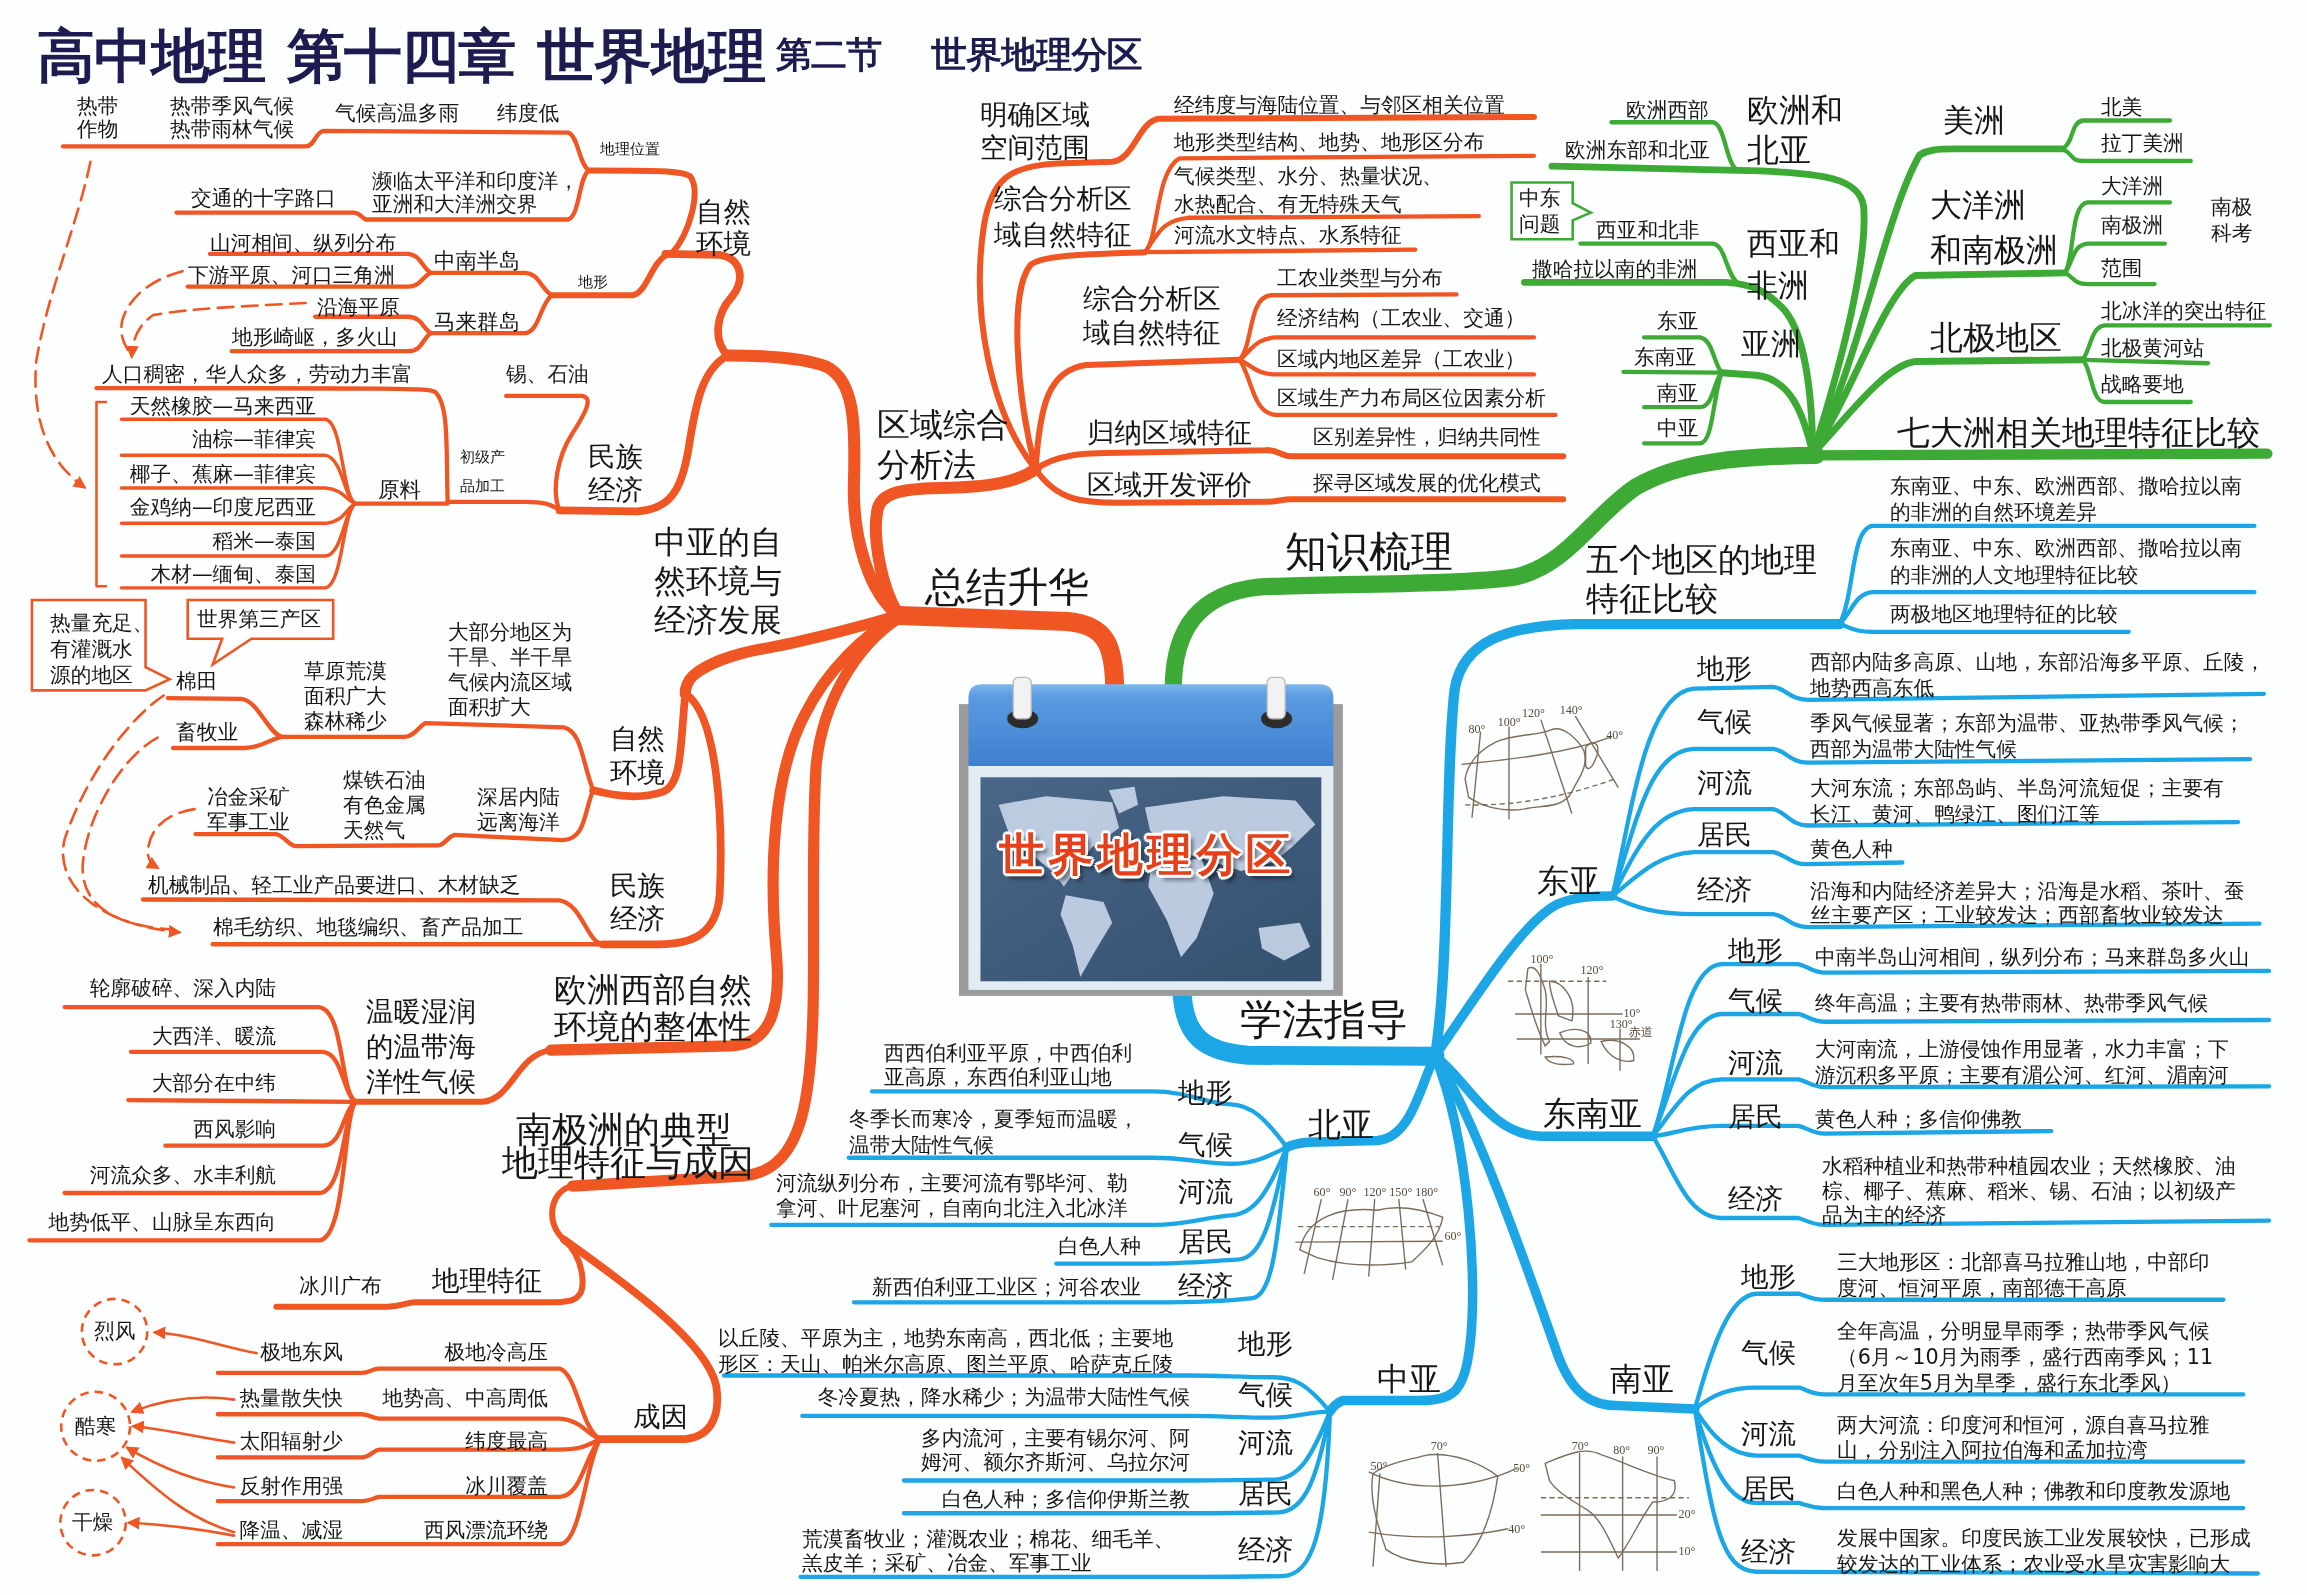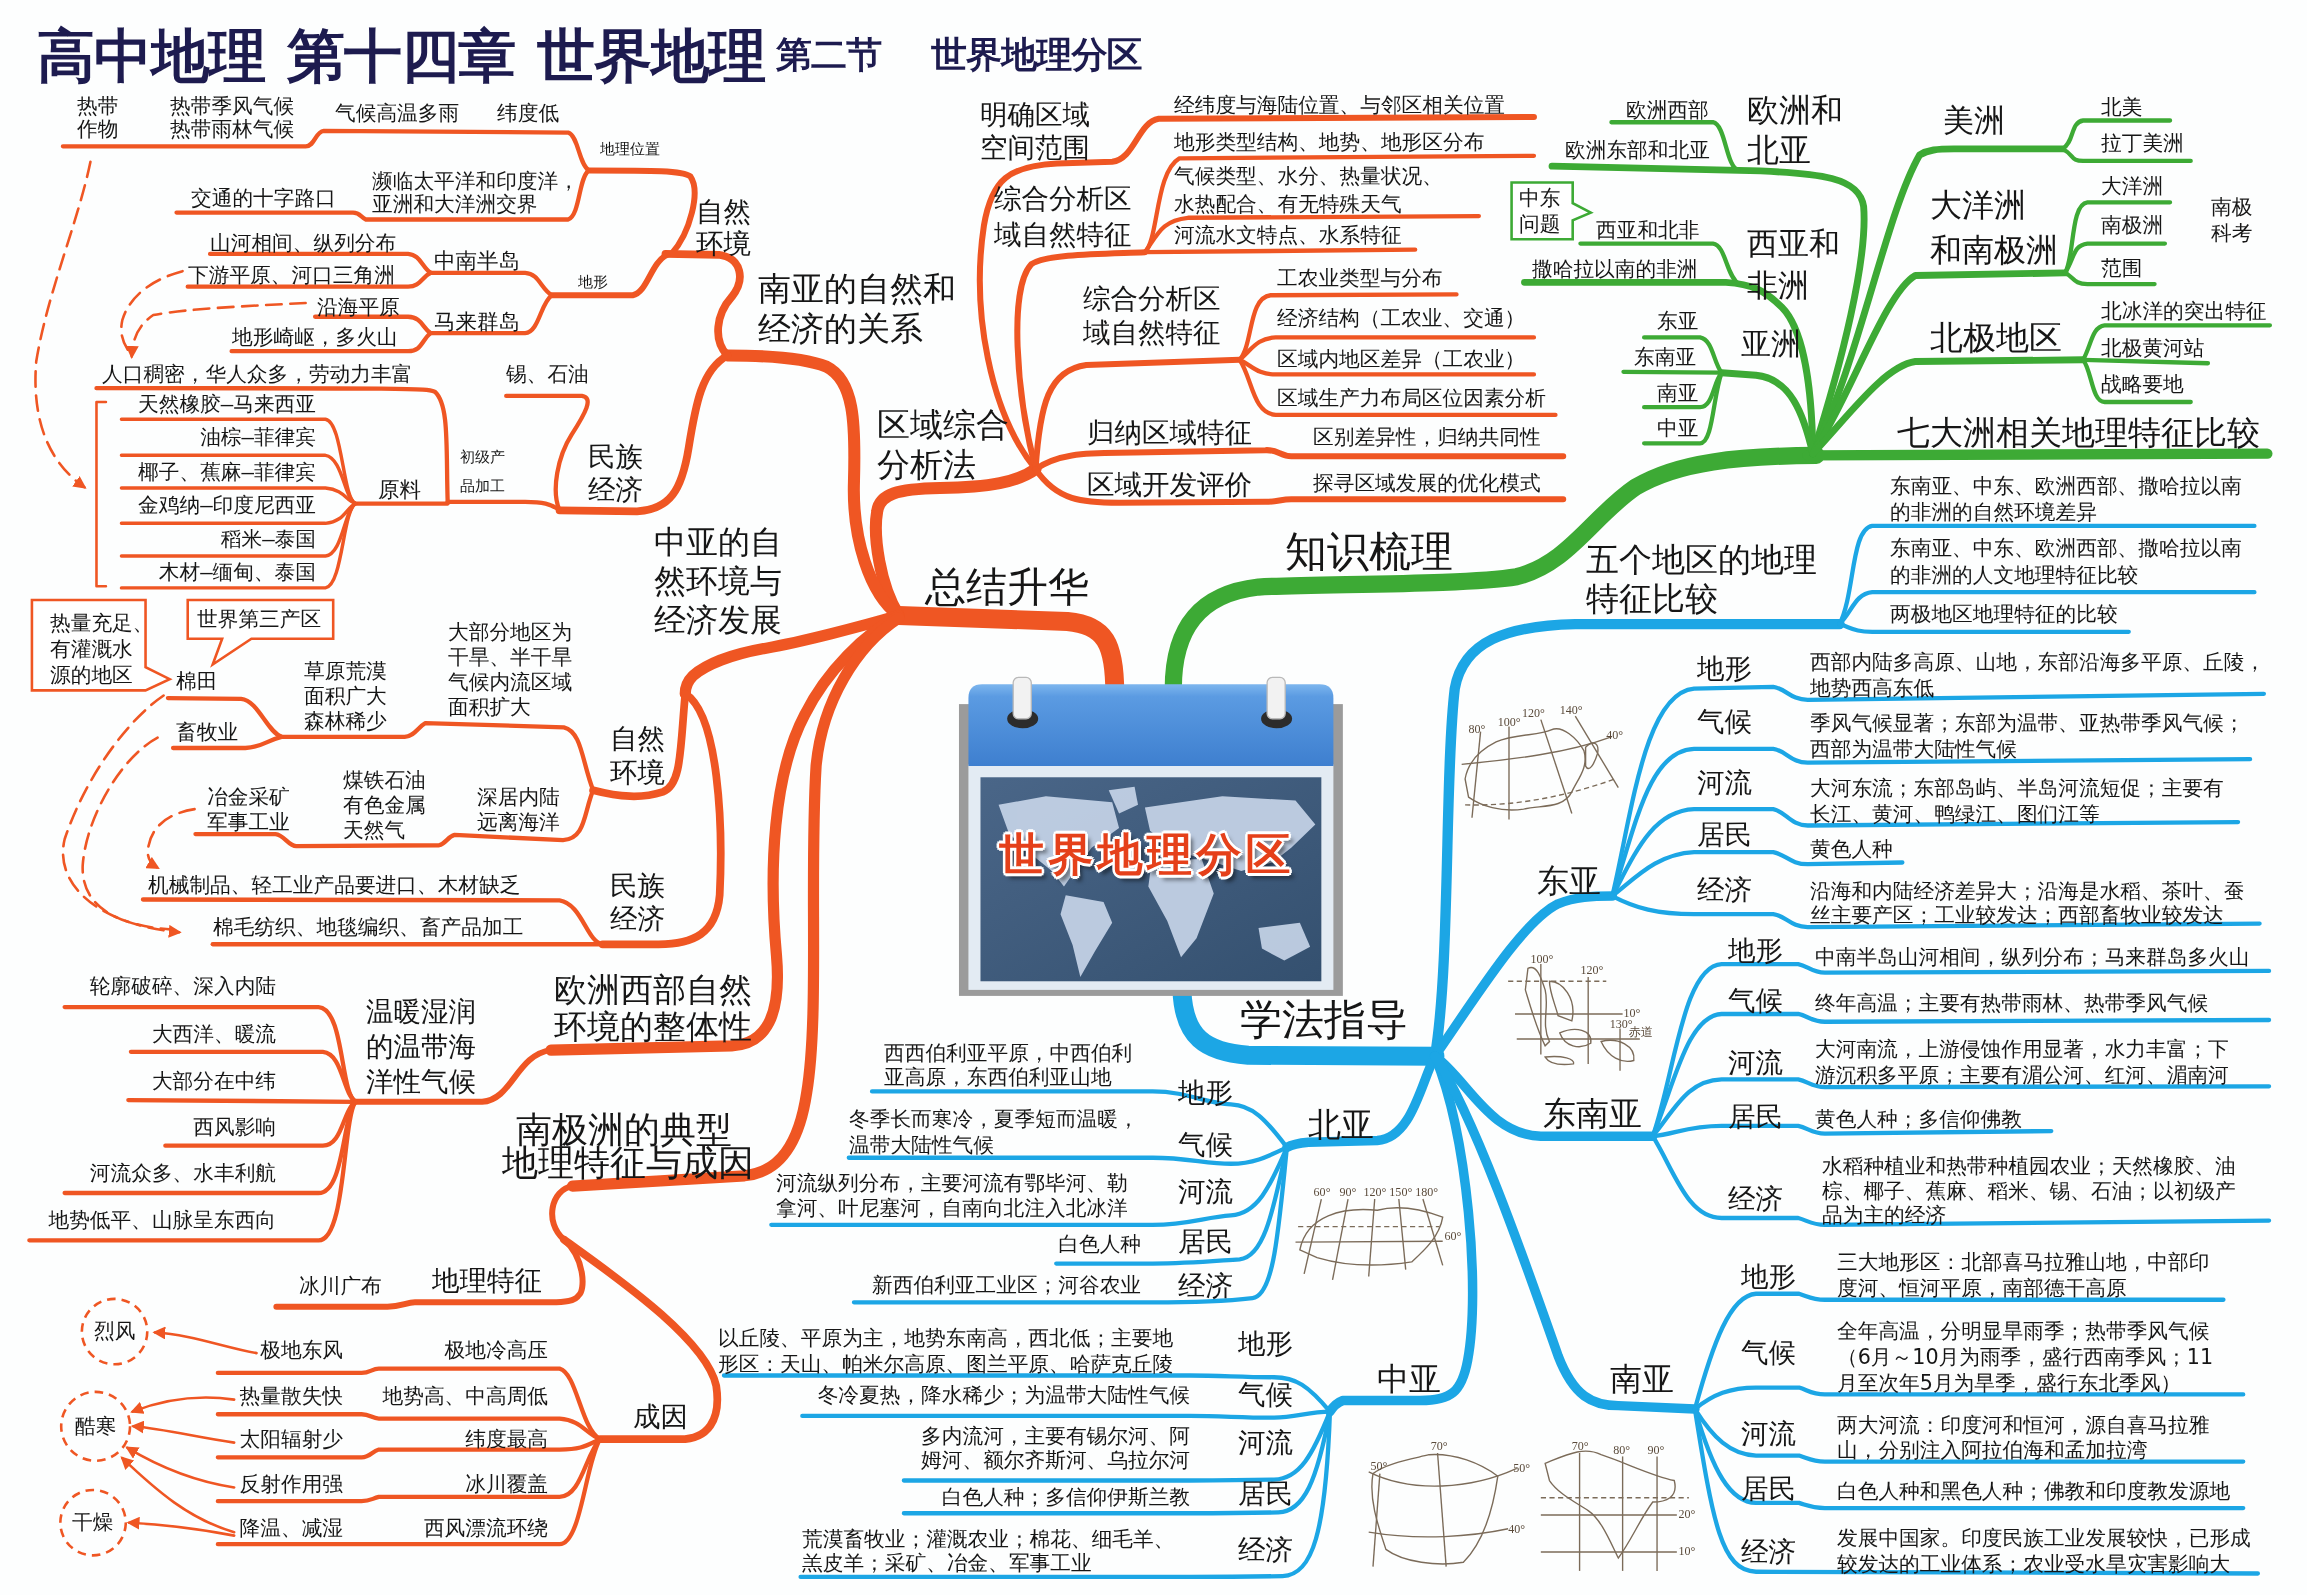--- a/index.html
+++ b/index.html
@@ -1,21 +1,21 @@
 <!DOCTYPE html>
 <html style="font-size:13.8px"><head>
 <meta charset="utf-8">
 <style>
   html,body{margin:0;padding:0;background:#ffffff;}
   #page{position:relative;width:2307px;height:1595px;overflow:hidden;background:#fdfefe;
         font-family:"DejaVu Sans","Liberation Sans",sans-serif;color:#161616;}
   svg.layer{position:absolute;left:0;top:0;}
   .t{position:absolute;white-space:nowrap;line-height:1;}
   .ml>span{display:block;white-space:nowrap;}
-  .r{text-align:center;font-family:Liberation Mono, monospace;}
+  .r{text-align:center;}
   .s24{font-size:20.7px}.s25{font-size:21.5px}.s26{font-size:15px}.s32{font-size:27.5px}
   .s33{font-size:36px}.s35{font-size:30px}.s36{font-size:31px}.s37{font-size:32px}
   .s38{font-size:33px}.s42{font-size:36px}.s48{font-size:41px}.s49{font-size:42px}.s56{font-size:58px}
   .title{font-weight:bold;color:#1d1b4f;letter-spacing:-0.9px;}
   .cal-title{position:absolute;left:999px;top:832px;font-size:45px;font-weight:bold;color:#e5401a;
      letter-spacing:4.3px;white-space:nowrap;line-height:1;
      text-shadow:-2.6px 0 #fff,2.6px 0 #fff,0 -2.6px #fff,0 2.6px #fff,-1.7px -1.7px #fff,1.7px 1.7px #fff,-1.7px 1.7px #fff,1.7px -1.7px #fff,4.3px 5.2px 4.3px rgba(0,0,0,.55);}
   .circ{position:absolute;font-size:20.7px;line-height:1;white-space:nowrap;}
   
   .o path,.o line{fill:none;stroke:#EF5623;stroke-linecap:round;stroke-linejoin:round;}
@@ -318,24 +318,20 @@
 <div class="t s56 title" style="left:37px;top:27px">高中地理</div>
 <div class="t s56 title" style="left:287px;top:27px">第十四章</div>
 <div class="t s56 title" style="left:537px;top:27px">世界地理</div>
 <div class="t s42 title" style="left:776px;top:37px">第二节</div>
 <div class="t s42 title" style="left:931px;top:37px">世界地理分区</div>
 
 <div class="cal-title">世界地理分区</div>
 
 <div class="t s48" style="left:925px;top:567px">总结升华</div>
 
-<div class="t s38 ml" style="left:758px;top:269px;line-height:40px">
-  <span>南亚的自然和</span>
-  <span>经济的关系</span>
-</div>
 <div class="t s32 ml" style="left:696px;top:195px;line-height:32px">
   <span>自然</span>
   <span>环境</span>
 </div>
 <div class="t s26" style="left:600px;top:142px">地理位置</div>
 <div class="t s24" style="left:497px;top:103px">纬度低</div>
 <div class="t s24" style="left:335px;top:103px">气候高温多雨</div>
 <div class="t s24 ml" style="left:170px;top:95px;line-height:23px">
   <span>热带季风气候</span>
   <span>热带雨林气候</span>

